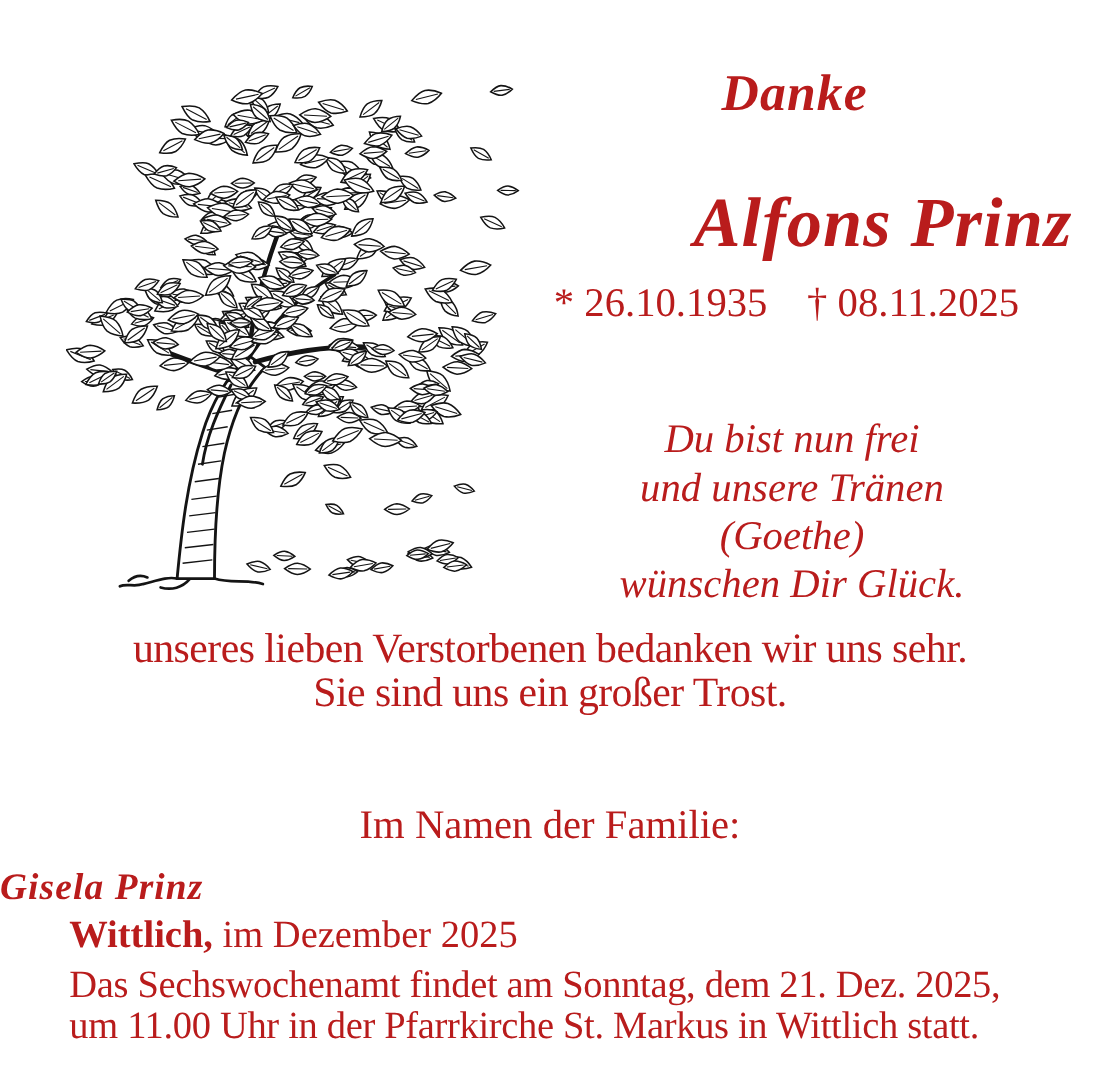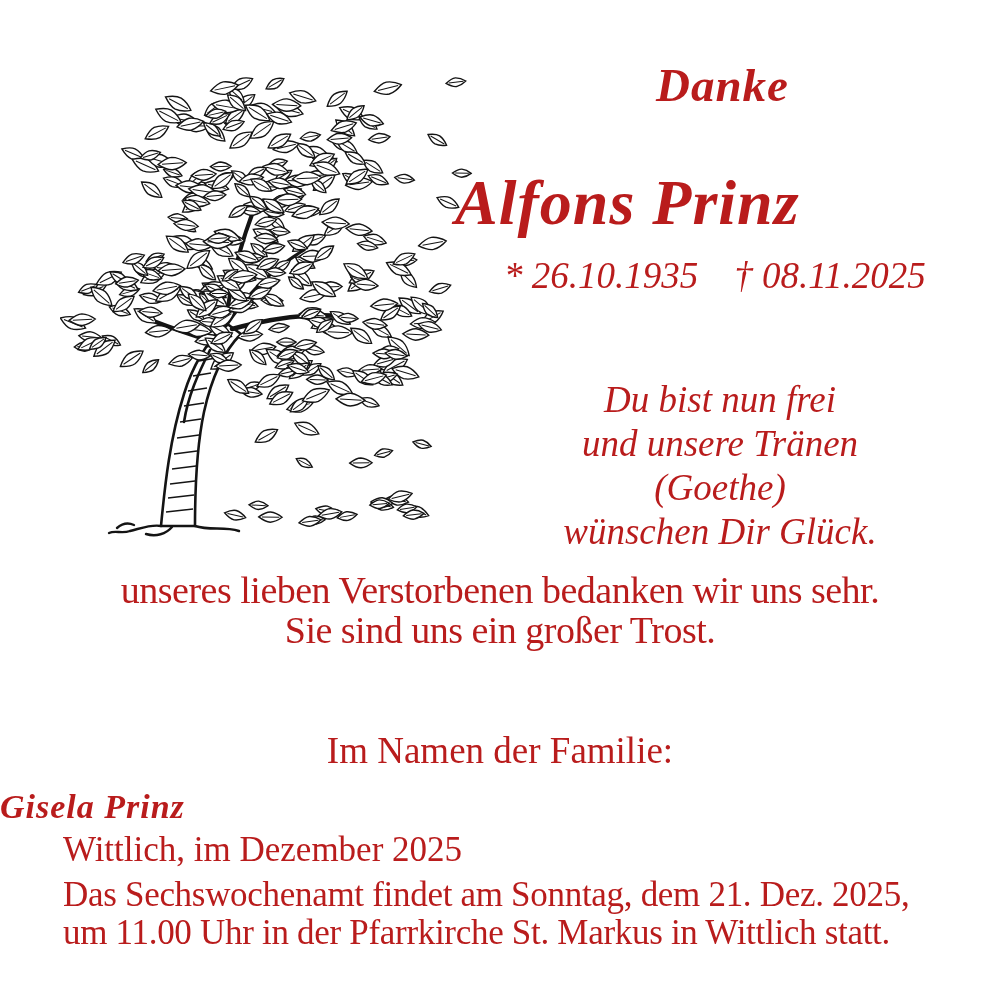--- a/index.html
+++ b/index.html
@@ -6,45 +6,45 @@
   #ad{
     position:relative;width:1000px;height:988px;background:#ffffff;color:#b91c1c;
     font-family:"Liberation Serif","DejaVu Serif",serif;overflow:hidden;
   }
   .tree{position:absolute;left:60px;top:44px;width:416px;height:506px;}
   .title{
     position:absolute;left:485px;top:58px;width:475px;text-align:center;
     font-size:47px;font-weight:bold;font-style:italic;letter-spacing:1px;
   }
   .name{
-    position:absolute;left:455px;top:166px;width:520px;text-align:left;
+    position:absolute;left:455px;top:166px;width:520px;text-align:right;
     font-size:64px;font-weight:bold;font-style:italic;letter-spacing:1px;white-space:nowrap;
   }
   .dates{
     position:absolute;left:455px;top:254px;width:520px;text-align:center;
-    font-size:37px;font-style:italic;white-space:nowrap;
+    font-size:37px;white-space:nowrap;
   }
   .dates .gap{display:inline-block;width:36px;}
   .poem{
     position:absolute;left:480px;top:354px;width:480px;text-align:center;
     font-size:37px;font-style:italic;line-height:44px;margin-top:24px;
   }
   .thanks{
     position:absolute;left:0;top:570px;width:1000px;text-align:center;
     font-size:38px;line-height:40px;letter-spacing:-0.5px;
   }
   .family-intro{
     position:absolute;left:0;top:714px;width:1000px;text-align:center;font-size:37px;margin-top:15px;
   }
   .family-name{
     position:absolute;left:0;top:788px;width:912px;
     font-size:34px;font-weight:bold;font-style:italic;letter-spacing:1px;
   }
   .place-date{position:absolute;left:63px;top:830px;font-size:35px;white-space:nowrap;}
-  .place-date .place{font-weight:normal;}
+  .place-date .place{font-weight:bold;}
   .service{
     position:absolute;left:63px;top:876px;font-size:35px;line-height:38px;
     letter-spacing:-0.3px;white-space:nowrap;
   }
 </style>
 </head>
 <body>
 
 <div id="ad">
 

